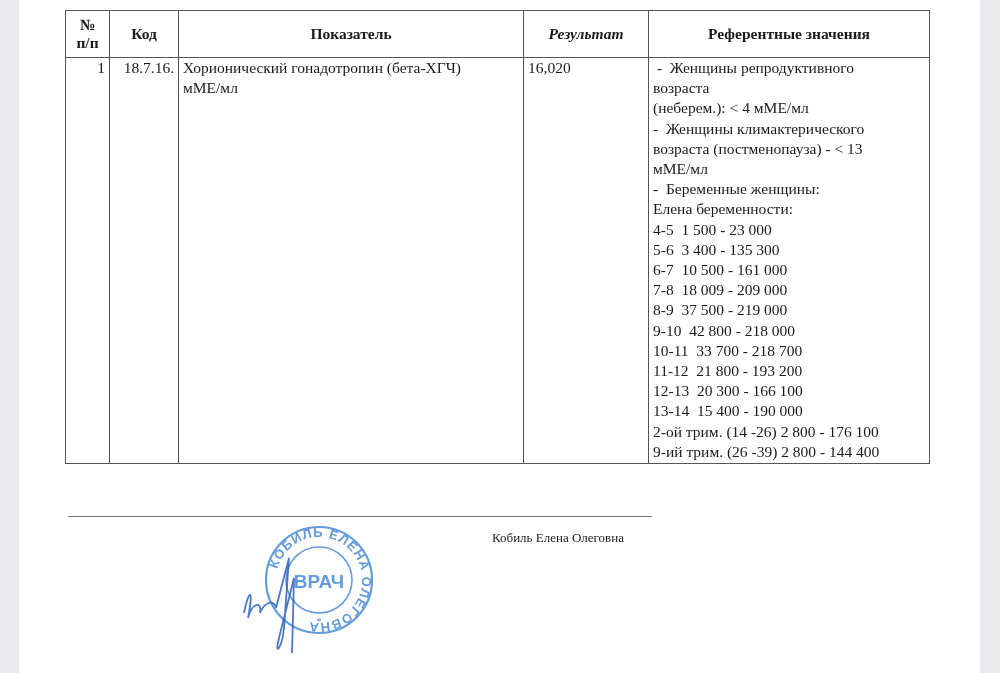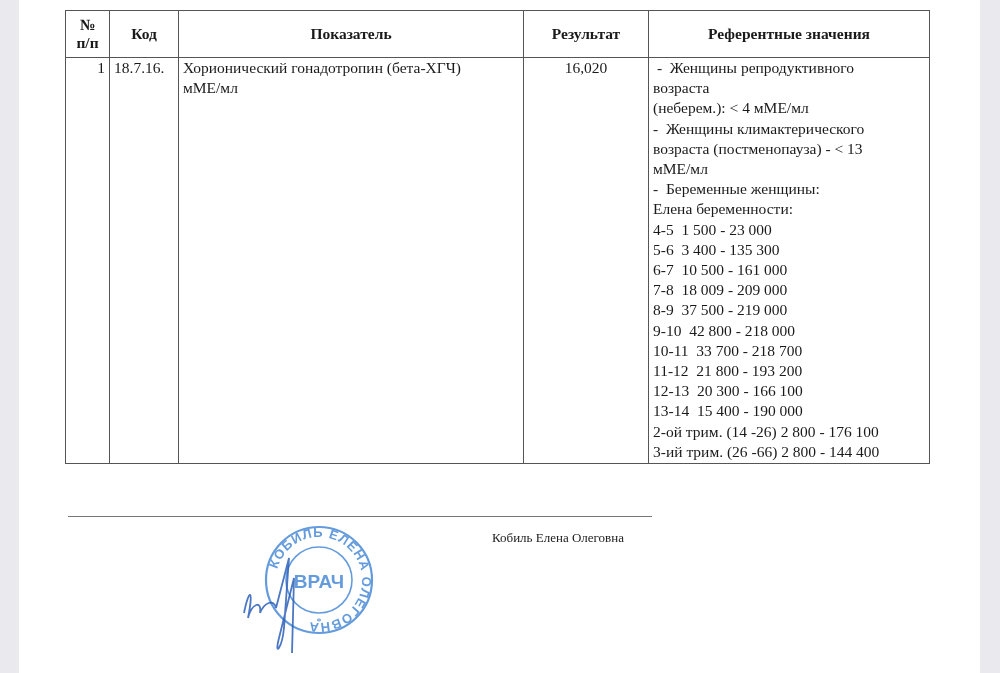--- a/index.html
+++ b/index.html
@@ -2,42 +2,42 @@
 <html><head>
 <meta charset="utf-8">
 <style>
   html,body{margin:0;padding:0;}
   body{width:1000px;height:673px;background:#e9e9ee;position:relative;overflow:hidden;font-family:"Liberation Serif","DejaVu Serif",serif;color:#1a1a1a;}
   .page{position:absolute;left:19px;top:0;width:961px;height:673px;background:#fff;}
   table.res{position:absolute;left:46px;top:10px;border-collapse:collapse;font-size:15.5px;line-height:20.2px;}
   table.res th,table.res td{border:1px solid #555;vertical-align:top;padding:0 4px;}
   table.res th{font-weight:bold;text-align:center;vertical-align:middle;height:46px;line-height:18px;}
   td.num{text-align:right;padding-top:3px;}
-  td.code{text-align:left;padding-top:3px;}
+  td.code{text-align:right;padding-top:3px;}
   td.ind{padding-top:3px;}
-  td.val{text-align:center;padding-top:3px;}
+  td.val{text-align:left;padding-top:3px;}
   td.ref{padding-top:3px;padding-left:5px;}
   .ref-line{white-space:pre;}
   .concl{position:absolute;left:52px;top:478px;font-weight:bold;font-size:14px;}
   .hr{position:absolute;left:49px;top:516px;width:584px;height:1px;background:#777;}
   .doc-title{position:absolute;left:49px;top:530px;font-size:13px;line-height:17px;}
   .doc-name{position:absolute;left:473px;top:530px;font-size:13px;}
   .stamp{position:absolute;left:215px;top:518px;width:150px;height:150px;}
 </style>
 </head>
 <body>
 
 <div class="page">
   <table class="res">
     <thead>
       <tr>
         <th style="width:35px;"><span>№</span><br><span>п/п</span></th>
         <th style="width:60px;">Код</th>
         <th style="width:336px;font-family:Liberation Serif, serif;">Показатель</th>
-        <th style="width:116px;">Результат</th>
+        <th style="width:116px;font-style:italic;">Результат</th>
         <th style="width:272px;">Референтные значения</th>
       </tr>
     </thead>
     <tbody>
       <tr style="height:406px;">
         <td class="num">1</td>
         <td class="code">18.7.16.</td>
         <td class="ind">
           <div>Хорионический гонадотропин (бета-ХГЧ)</div>
           <div>мМЕ/мл</div>
@@ -56,21 +56,21 @@
           <div class="ref-line">5-6  3 400 - 135 300</div>
           <div class="ref-line">6-7  10 500 - 161 000</div>
           <div class="ref-line">7-8  18 009 - 209 000</div>
           <div class="ref-line">8-9  37 500 - 219 000</div>
           <div class="ref-line">9-10  42 800 - 218 000</div>
           <div class="ref-line">10-11  33 700 - 218 700</div>
           <div class="ref-line">11-12  21 800 - 193 200</div>
           <div class="ref-line">12-13  20 300 - 166 100</div>
           <div class="ref-line">13-14  15 400 - 190 000</div>
           <div class="ref-line">2-ой трим. (14 -26) 2 800 - 176 100</div>
-          <div class="ref-line">3-ий трим. (26 -66) 2 800 - 144 400</div>
+          <div class="ref-line">9-ий трим. (26 -39) 2 800 - 144 400</div>
         </td>
       </tr>
     </tbody>
   </table>
 
   <div class="hr"></div>
   <div class="doc-name">Кобиль Елена Олеговна</div>
 
   <svg class="stamp" viewBox="0 0 150 150">
     <defs>

